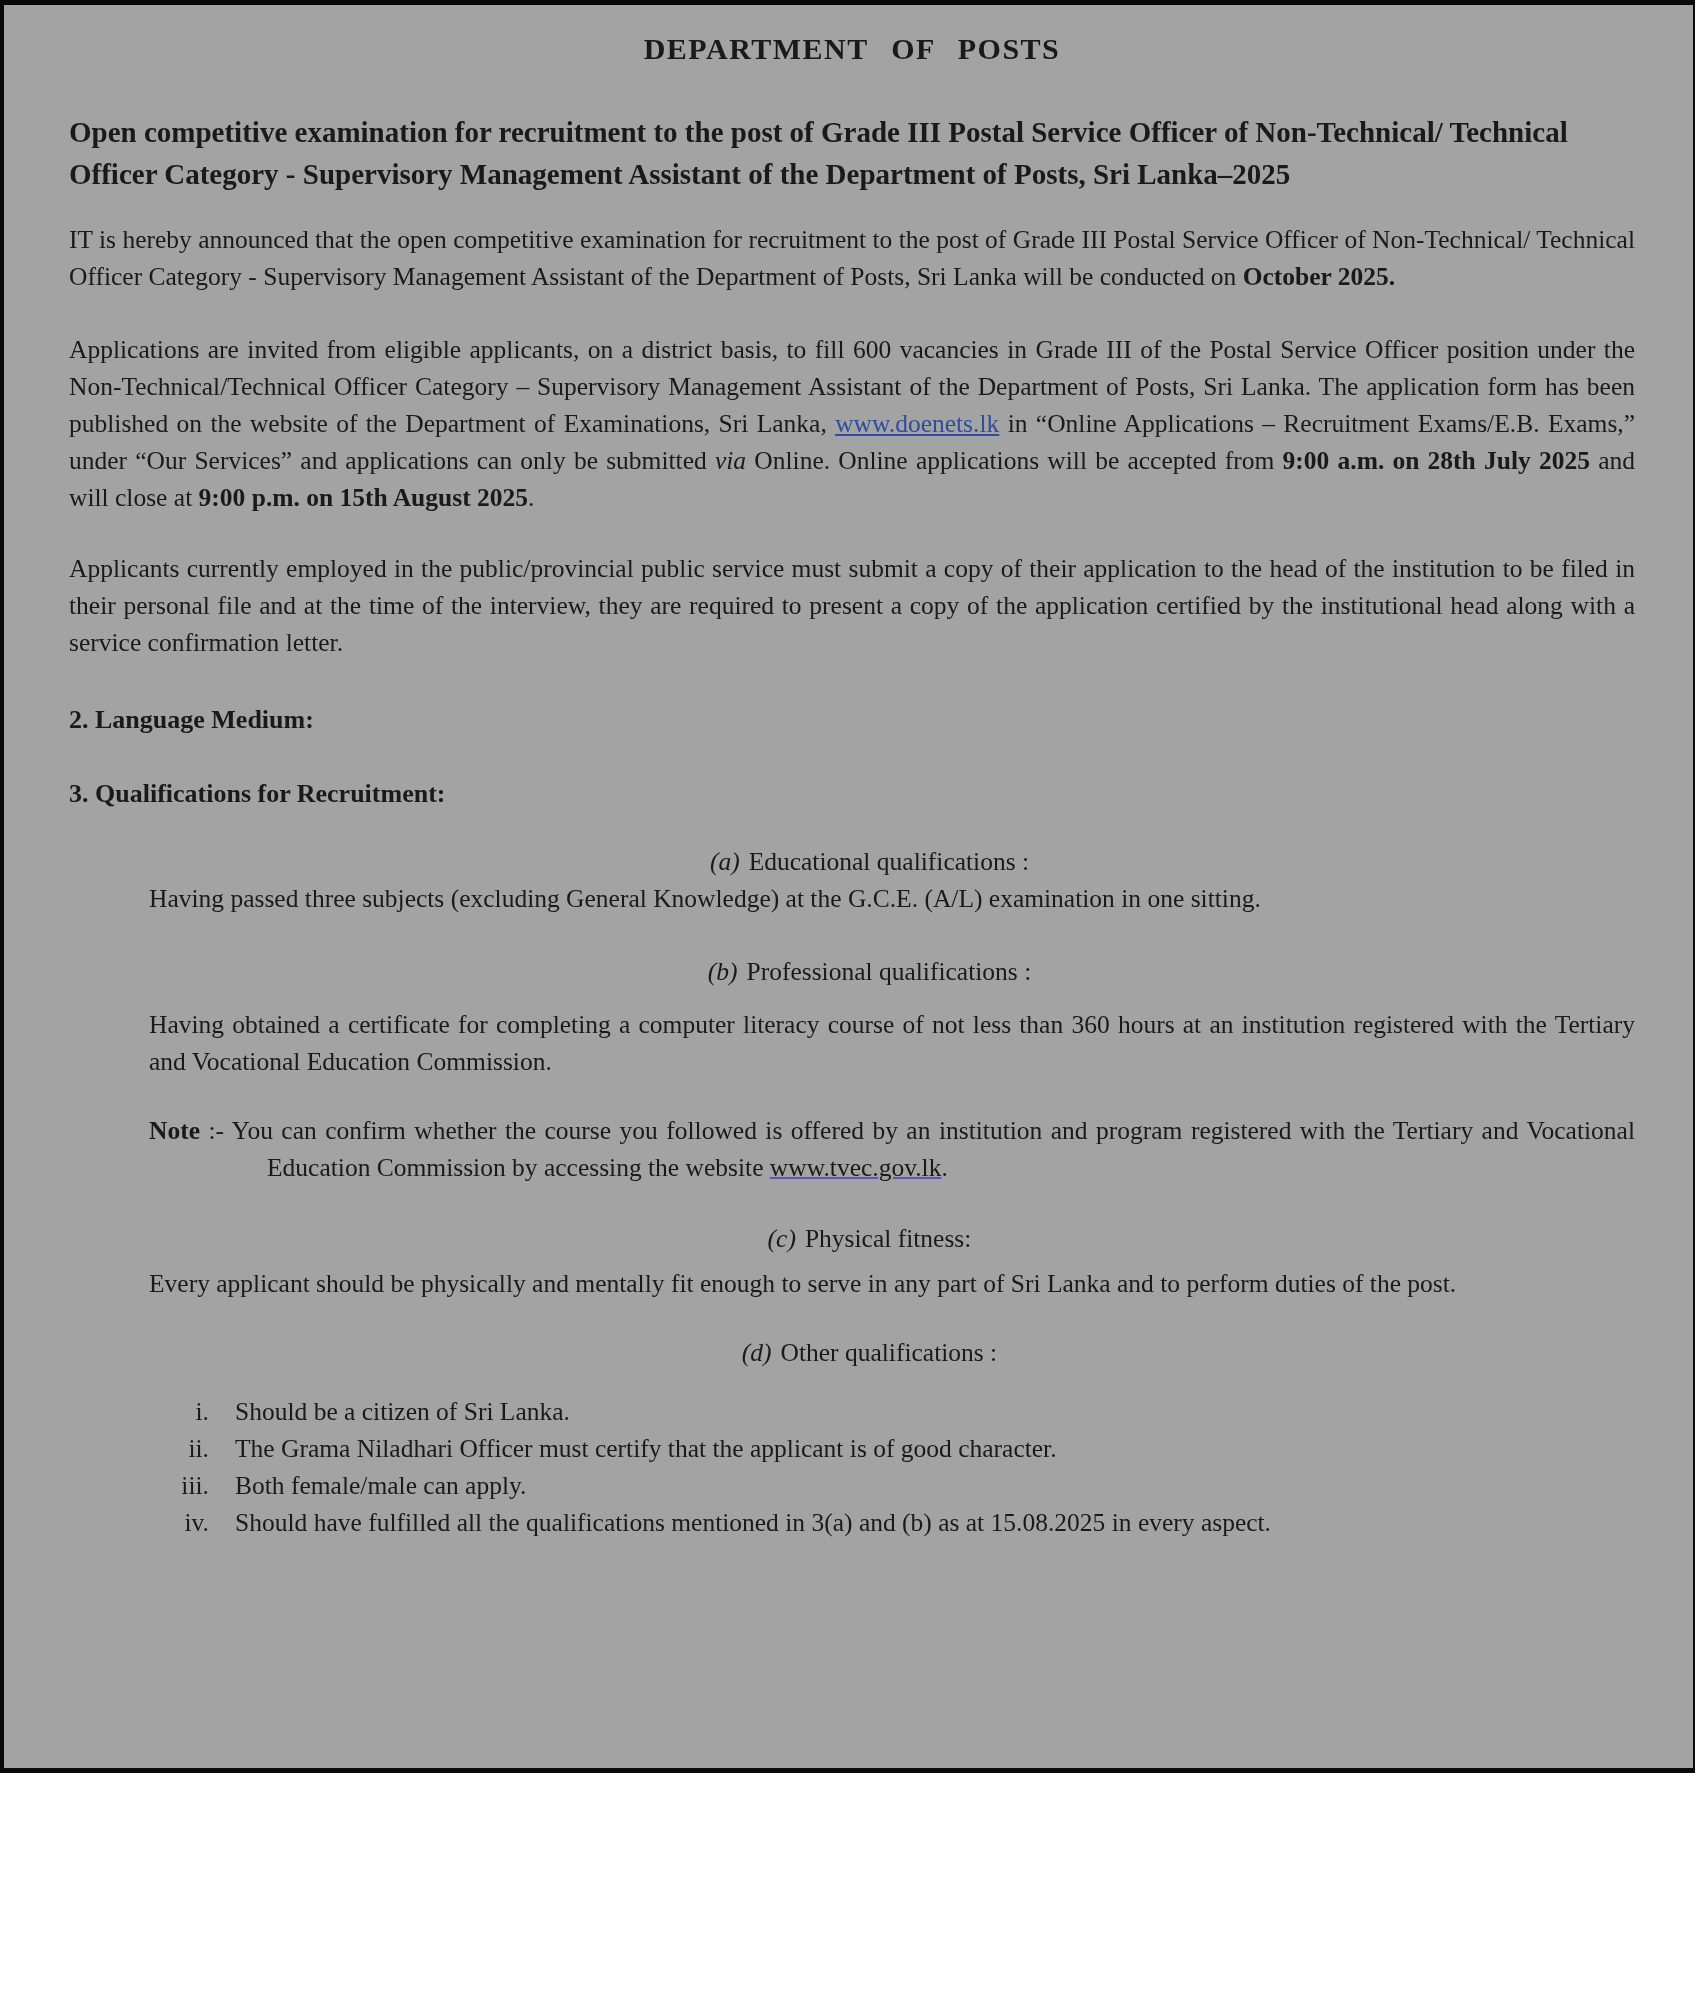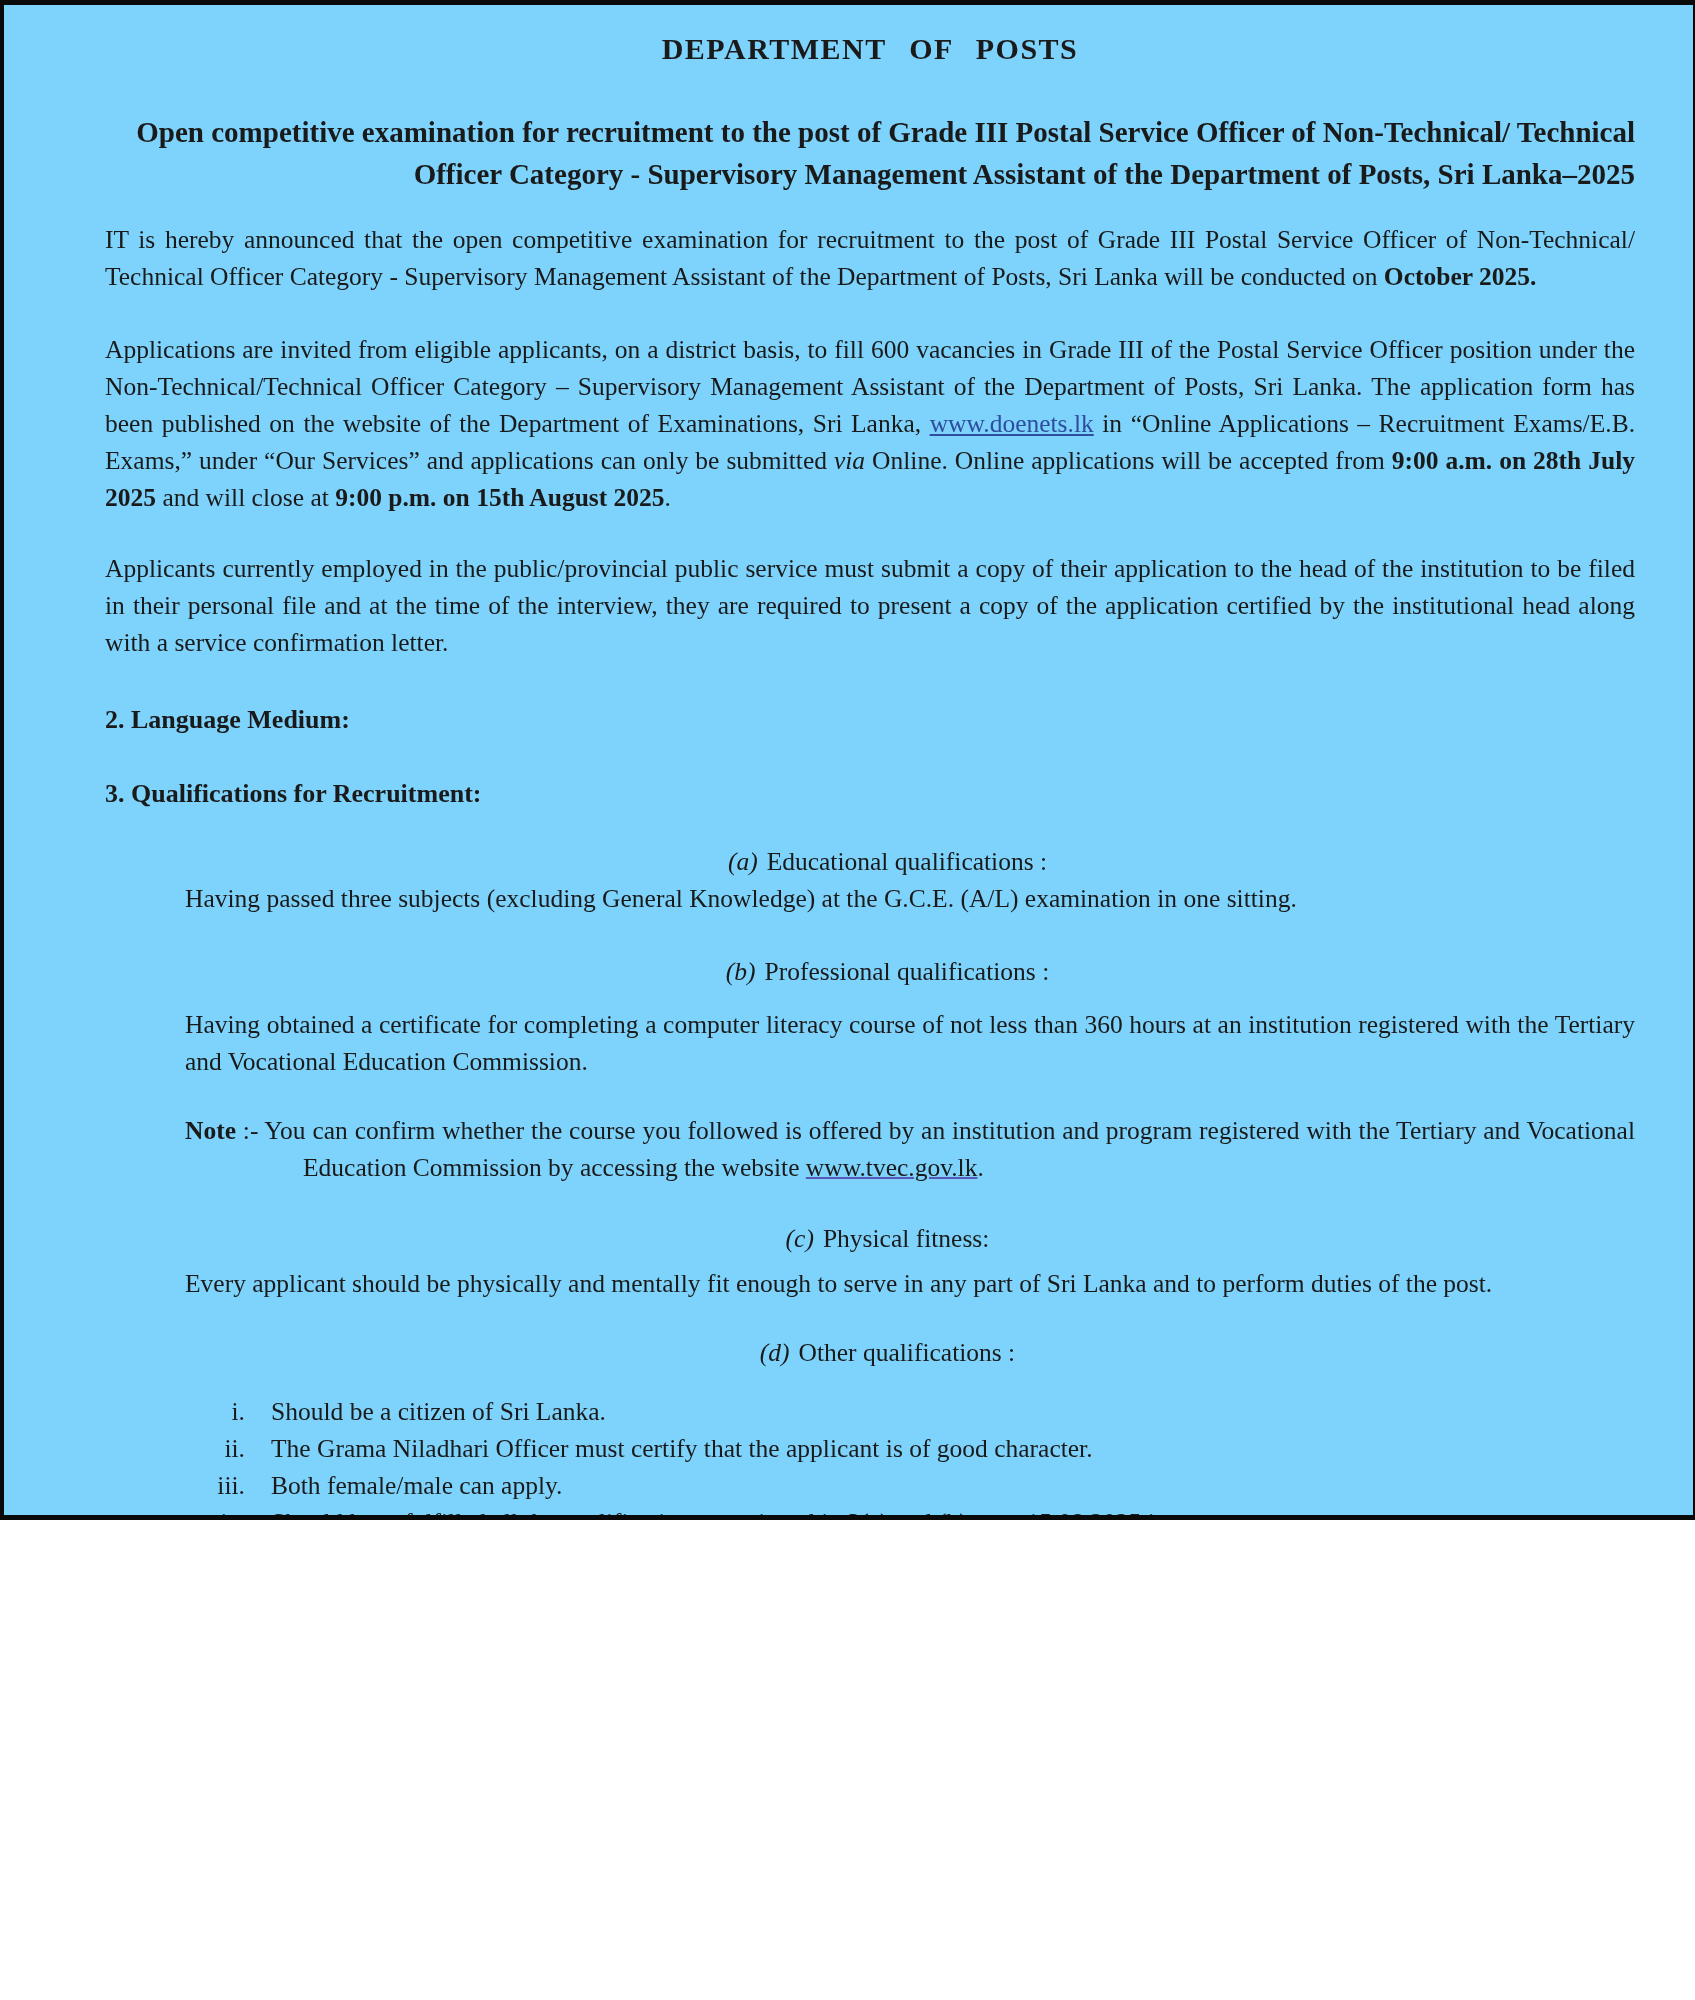--- a/index.html
+++ b/index.html
@@ -3,44 +3,44 @@
 <meta charset="utf-8">
 <style>
   html, body {
     margin: 0;
     padding: 0;
     background: #ffffff;
   }
   .page {
     position: relative;
     width: 1695px;
-    height: 1520px;
+    height: 1773px;
     box-sizing: border-box;
-    background: #7dd3fc;
+    background: #a3a3a3;
     border-style: solid;
     border-color: #0a0a0a;
     border-width: 5px 2px 5px 4px;
-    padding: 26px 58px 0 101px;
+    padding: 26px 58px 0 65px;
     font-family: "Liberation Serif", "DejaVu Serif", serif;
     color: #1a1a1a;
     font-size: 25.5px;
     line-height: 37px;
     overflow: hidden;
   }
   .doc-title {
     text-align: center;
     font-weight: bold;
     font-size: 30px;
     line-height: 36px;
     letter-spacing: 1.5px;
     word-spacing: 14px;
     margin: 0;
   }
   .doc-heading {
-    text-align: right;
+    text-align: left;
     font-weight: bold;
     font-size: 29px;
     line-height: 42px;
     margin: 44px 0 0 0;
   }
   p { margin: 0; }
   .just { text-align: justify; }
   .p1 { margin-top: 26px; }
   .p2 { margin-top: 36px; }
   .p3 { margin-top: 34px; }

